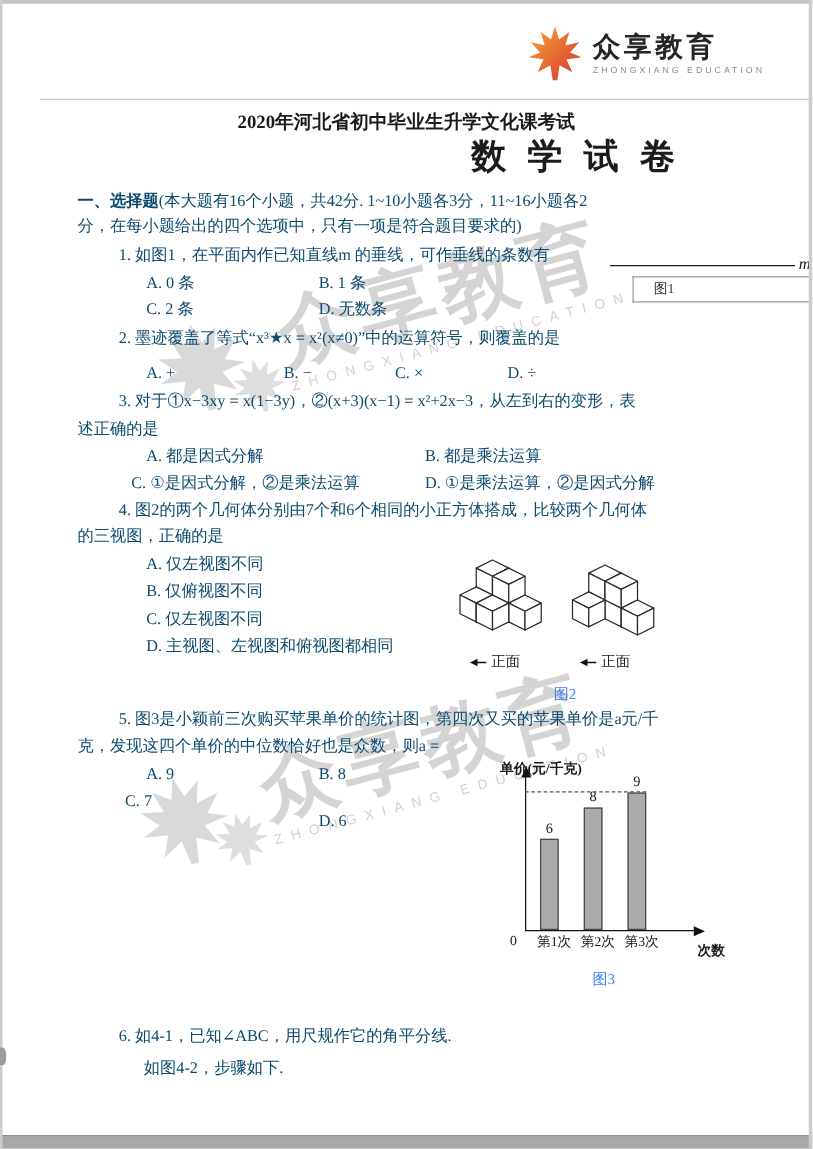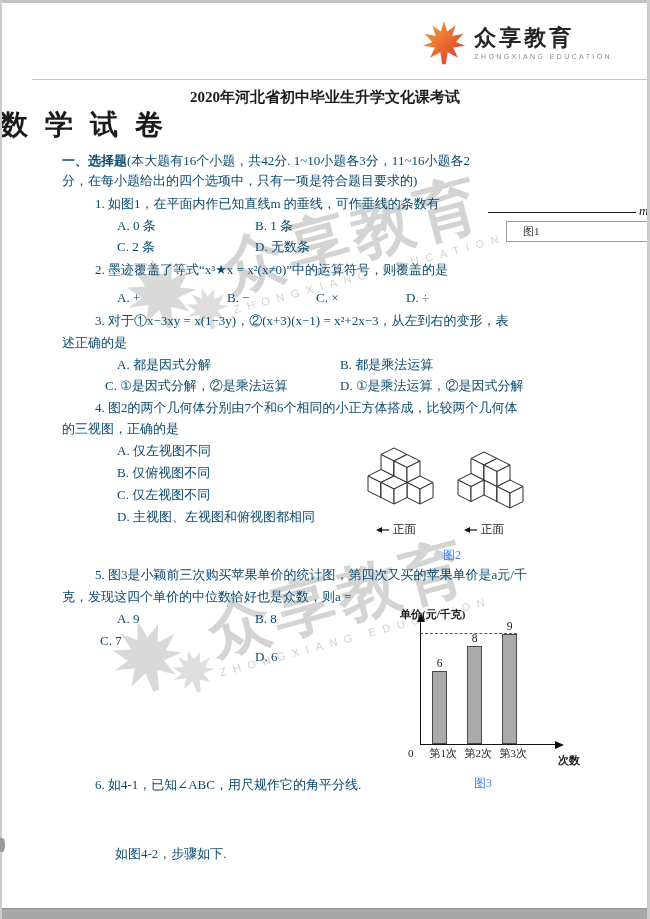--- a/index.html
+++ b/index.html
@@ -25,21 +25,21 @@
 
   
   .logo { position:absolute; right:38px; top:20px; display:flex; align-items:center; gap:7px; }
   .logo-brand { font-family:"Liberation Sans","DejaVu Sans",sans-serif; font-weight:bold;
                 font-size:22px; color:#252525; letter-spacing:3px; line-height:24px; }
   .logo-tagline { font-family:"Liberation Sans","DejaVu Sans",sans-serif; font-size:7px;
                   color:#8a8a8a; letter-spacing:2.4px; margin-top:3px; }
   .divider { position:absolute; left:32px; top:79px; width:618px; height:1px; background:#c8c8c8; }
 
   .exam-title  { left:0; top:88px;  width:650px; text-align:center; font-size:15px; font-weight:bold; }
-  .paper-title { left:0; top:106px; width:545px; text-align:left; font-size:28px; font-weight:bold; letter-spacing:5px; }
+  .paper-title { left:0; top:106px; width:545px; text-align:right; font-size:28px; font-weight:bold; letter-spacing:5px; }
 
   
   .fig1-line { left:488px; top:212px; width:148px; height:0; border-top:1.5px solid #1b1b1b; }
   .fig1-m    { left:639px; top:203px; font-size:13px; font-style:italic; }
   .fig1-box  { left:506px; top:221px; width:144px; height:21px; border:1px solid #9a9a9a; border-right:none;
                font-size:11px; line-height:19px; padding-left:16px; color:#333; }
 
   
   .front-label { display:flex; align-items:center; gap:3px; font-size:11.5px; }
   .fig-caption { font-size:12px; color:#3b82f6; }
@@ -240,21 +240,21 @@
           <div class="bar-val" style="left: 37px; width: 35px; bottom: 100px;">8</div>
           <div class="bar-cat" style="left: 37px; width: 35px;">第2次</div>
           <div class="bar" style="left: 82px; width: 15px; height: 110px; background: rgb(171, 171, 171);"></div>
           <div class="bar-val" style="left: 72px; width: 35px; bottom: 112px;">9</div>
           <div class="bar-cat" style="left: 72px; width: 35px;">第3次</div>
           <div class="dash-guide" style="left: 0px; width: 97px; bottom: 110px;"></div>
         </div>
     </div>
     <div class="abs fig-caption center" style="left:398px; top:775px; width:170px;">图3</div>
 
-    <div class="abs line" style="left:95px;  top:776px;">6. 如4-1，已知∠ABC，用尺规作它的角平分线.</div>
+    <div class="abs line" style="left:95px;  top:820px;">6. 如4-1，已知∠ABC，用尺规作它的角平分线.</div>
     <div class="abs line" style="left:115px; top:845px;">如图4-2，步骤如下.</div>
 
     <div class="abs edge-top"></div>
     <div class="abs edge-bottom"></div>
     <div class="abs edge-left"></div>
     <div class="abs edge-right"></div>
     <div class="abs artifact"></div>
   </div>
 </div>
 

